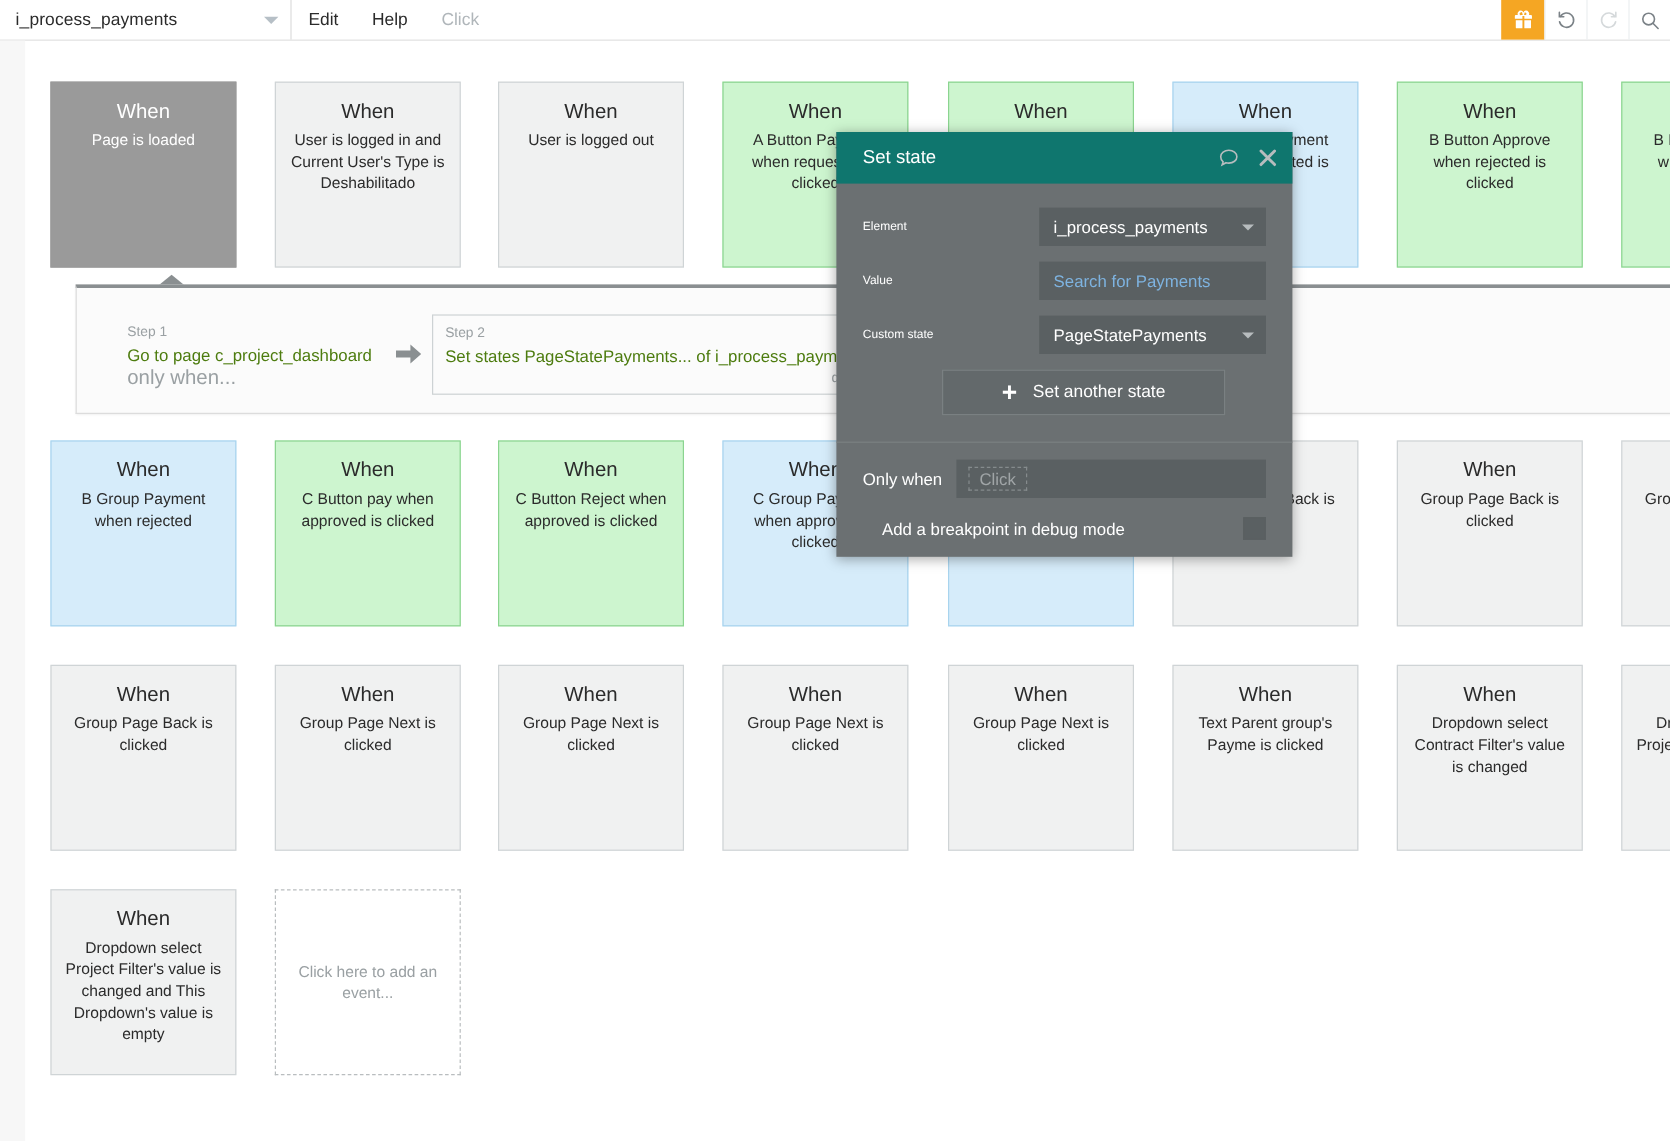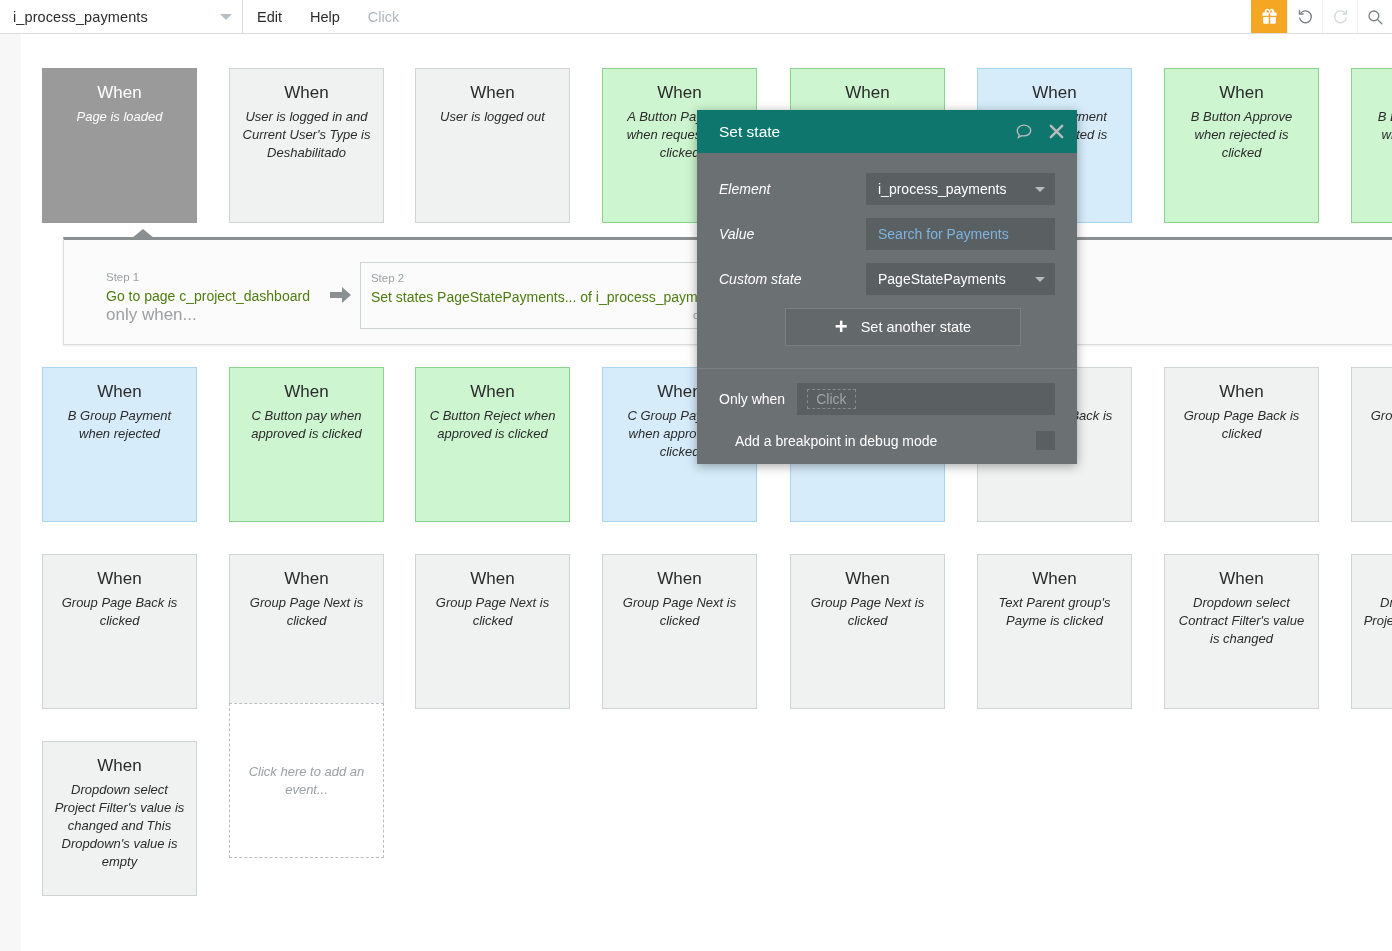--- a/index.html
+++ b/index.html
@@ -82,21 +82,21 @@
     border: 1px solid #cfd4d6;
     text-align: center;
     padding: 14px 10px 0 10px;
     cursor: pointer;
   }
   .card .when {
     font-size: 17px; color: #2b2b2b; line-height: 20px;
     margin-bottom: 5px;
   }
   .card .desc {
-    font-size: 13px; color: #2b2b2b; line-height: 18px; font-style: italic;
+    font-size: 13px; color: #2b2b2b; line-height: 18px;
   }
   .card.green  { background: #cdf5cf; border-color: #8bd490; }
   .card.blue   { background: #d6ecfa; border-color: #a8d4ee; }
   .card.selected { background: #9a9a9a; border-color: #9a9a9a; }
   .card.selected .when, .card.selected .desc { color: #ffffff; }
   .card.add {
     background: #ffffff; border: 1px dashed #b9bdbf;
     display: flex; align-items: center; justify-content: center;
     padding: 0 18px;
   }
@@ -148,21 +148,21 @@
   #dlg-header {
     height: 43px; background: #0f766e;
     display: flex; align-items: center;
     padding: 0 12px 0 22px;
     cursor: move;
   }
   #dlg-title { flex: 1; font-size: 15.5px; color: #ffffff; }
   .dlg-hicon { margin-left: 14px; cursor: pointer; display: flex; align-items: center; }
   #dlg-body { padding: 20px 22px 4px 22px; }
   .field-row { display: flex; align-items: center; margin-bottom: 13px; }
-  .field-label { width: 147px; font-size: 14px; color: #ffffff; font-style: italic; }
+  .field-label { width: 147px; font-size: 10px; color: #ffffff; }
   .field-ctl {
     flex: 1; height: 32px; background: #5a6062;
     display: flex; align-items: center; padding: 0 10px 0 12px;
     cursor: pointer;
   }
   .field-ctl .val { flex: 1; font-size: 14px; color: #ffffff; }
   .field-ctl .val.link { color: #7eb3e0; }
   .caret-sm {
     width: 0; height: 0;
     border-left: 5px solid transparent;
@@ -338,21 +338,21 @@
         <div class="desc">Dropdown select Contract Filter's value is changed</div>
       </div>
       <div class="card" style="left: 1330px; top: 520px;">
         <div class="when">When</div>
         <div class="desc">Dropdown select Project Filter's value is changed</div>
       </div>
       <div class="card" style="left: 21px; top: 707px;">
         <div class="when">When</div>
         <div class="desc">Dropdown select Project Filter's value is changed and This Dropdown's value is empty</div>
       </div>
-      <div class="card add" style="left: 208px; top: 669px;">
+      <div class="card add" style="left: 208px; top: 707px;">
         <div class="desc">Click here to add an event...</div>
       </div>
     </div>
 
   <div id="wf-arrow-up"></div>
   <div id="wf-strip">
     <div id="wf-inner">
       <div class="wf-step">
         <div class="stepno">Step 1</div>
         <div class="steptxt">Go to page c_project_dashboard</div>

